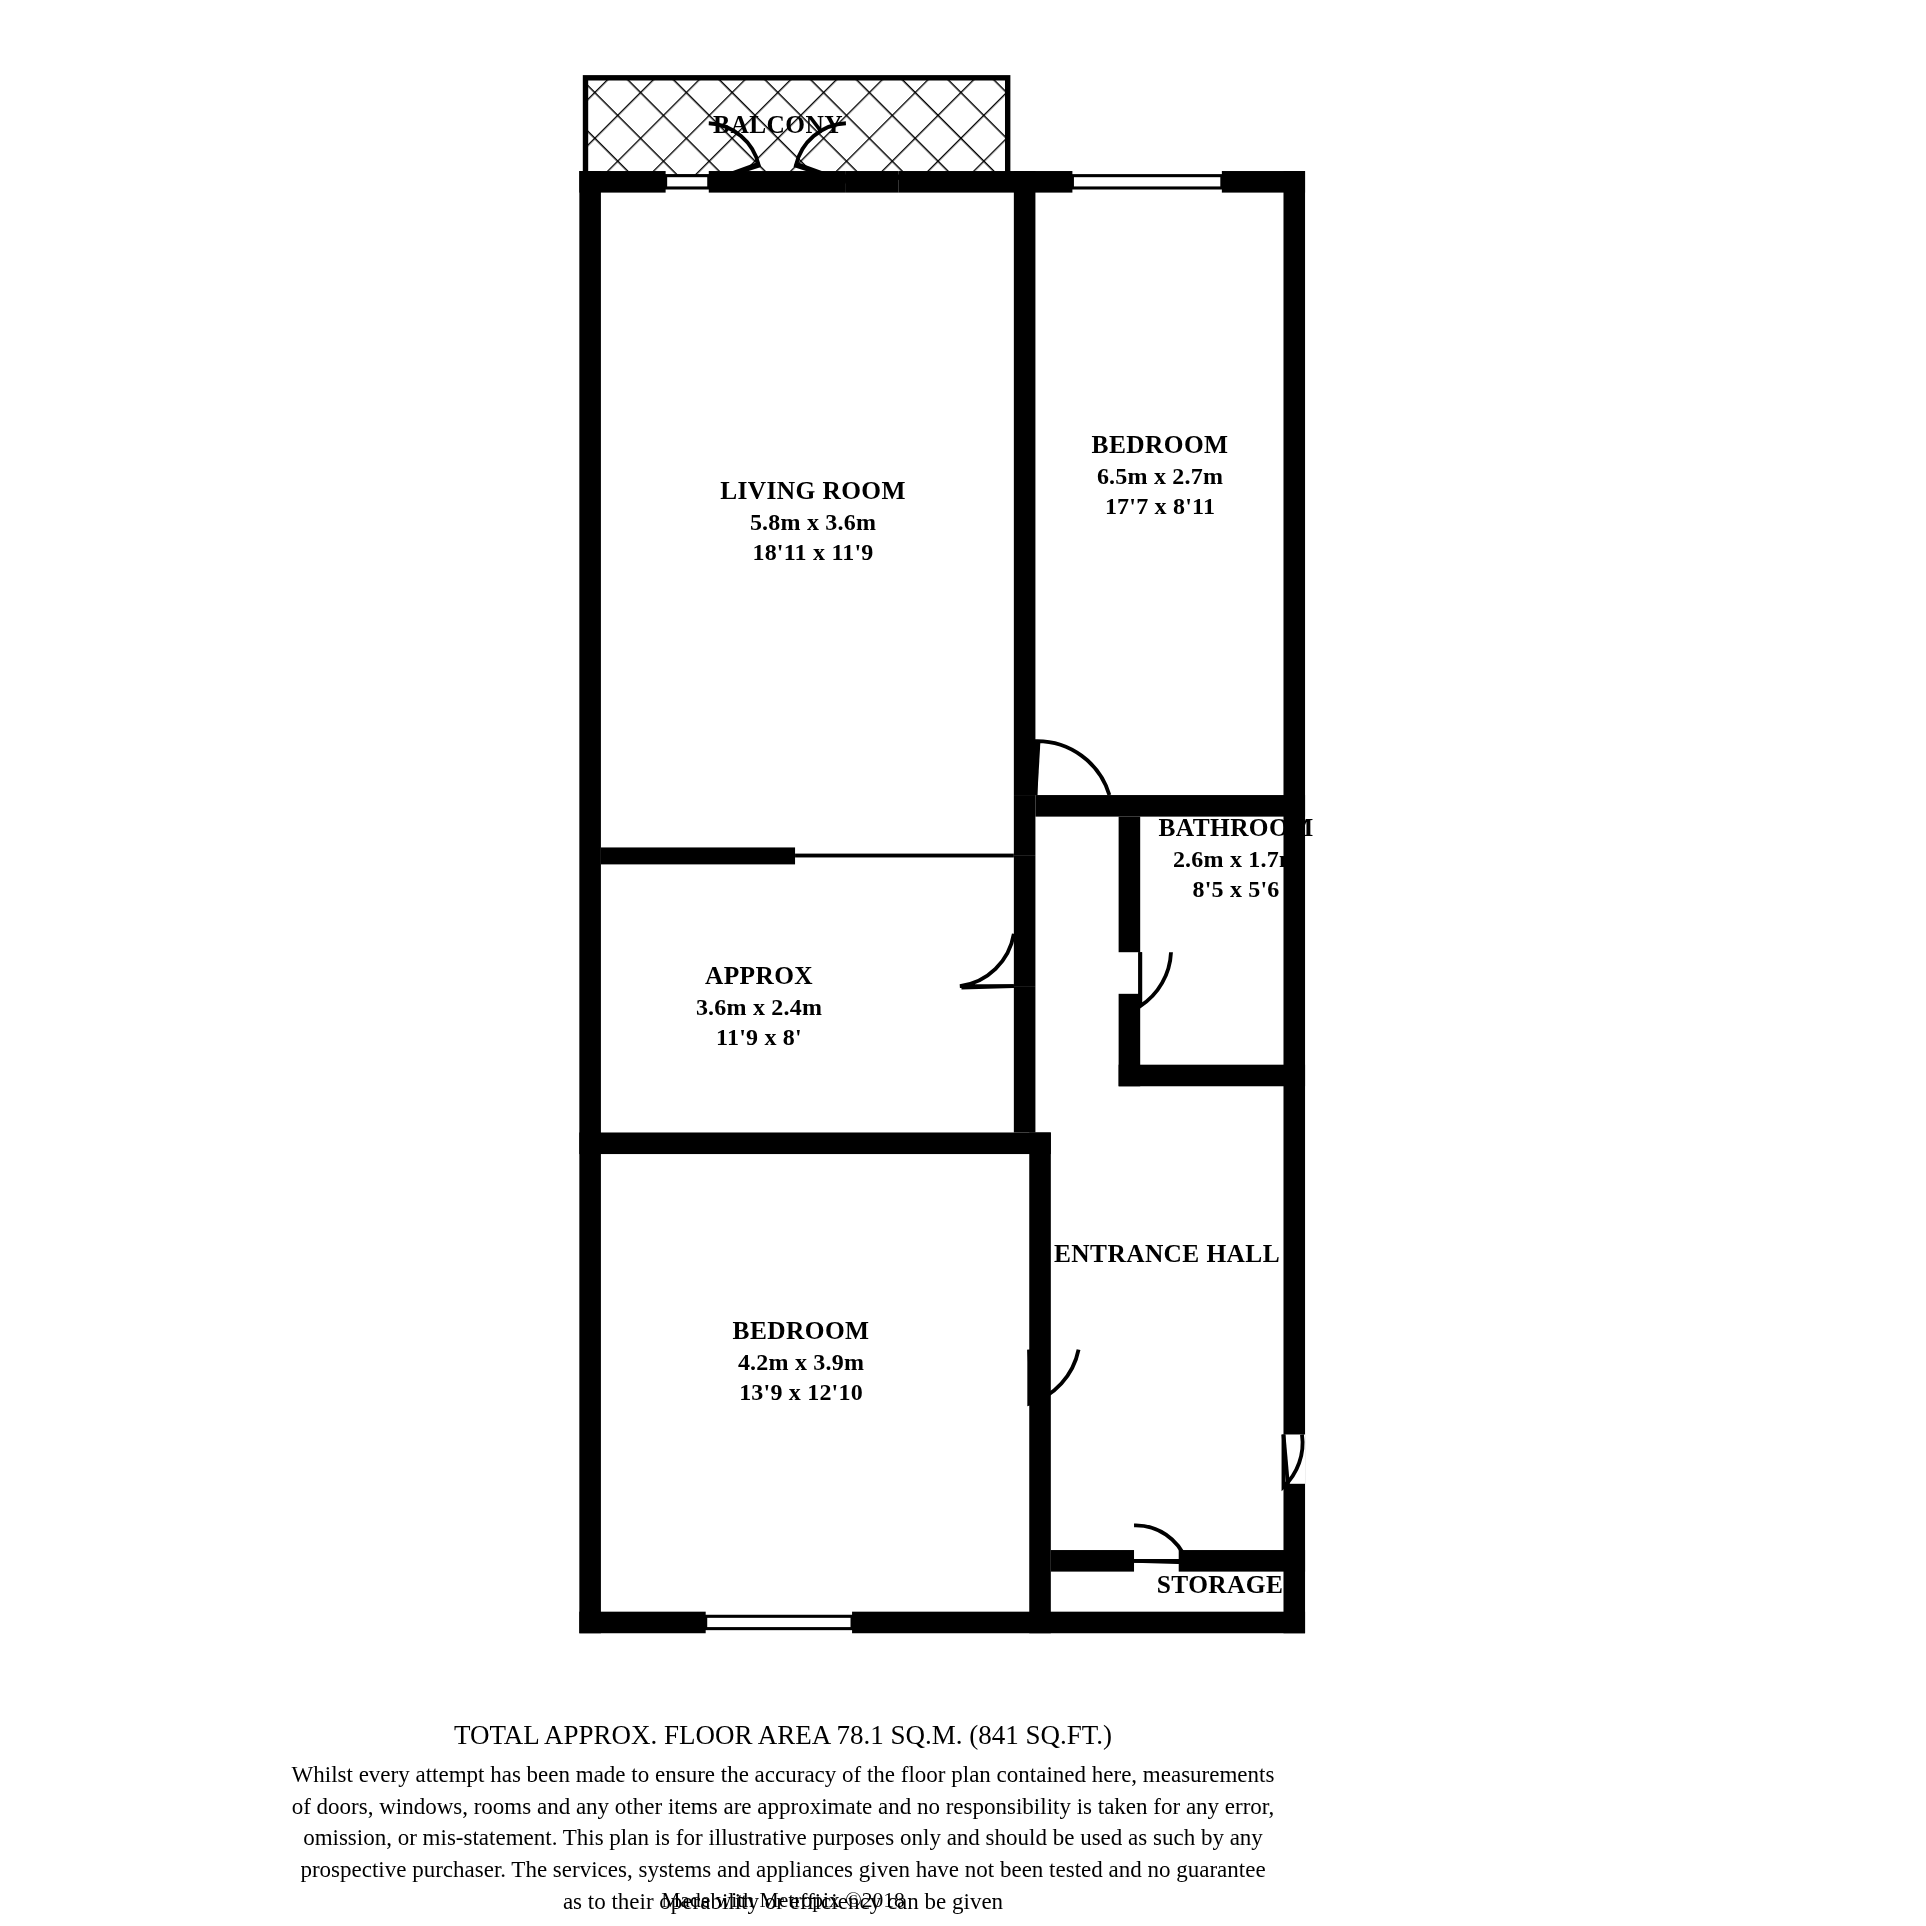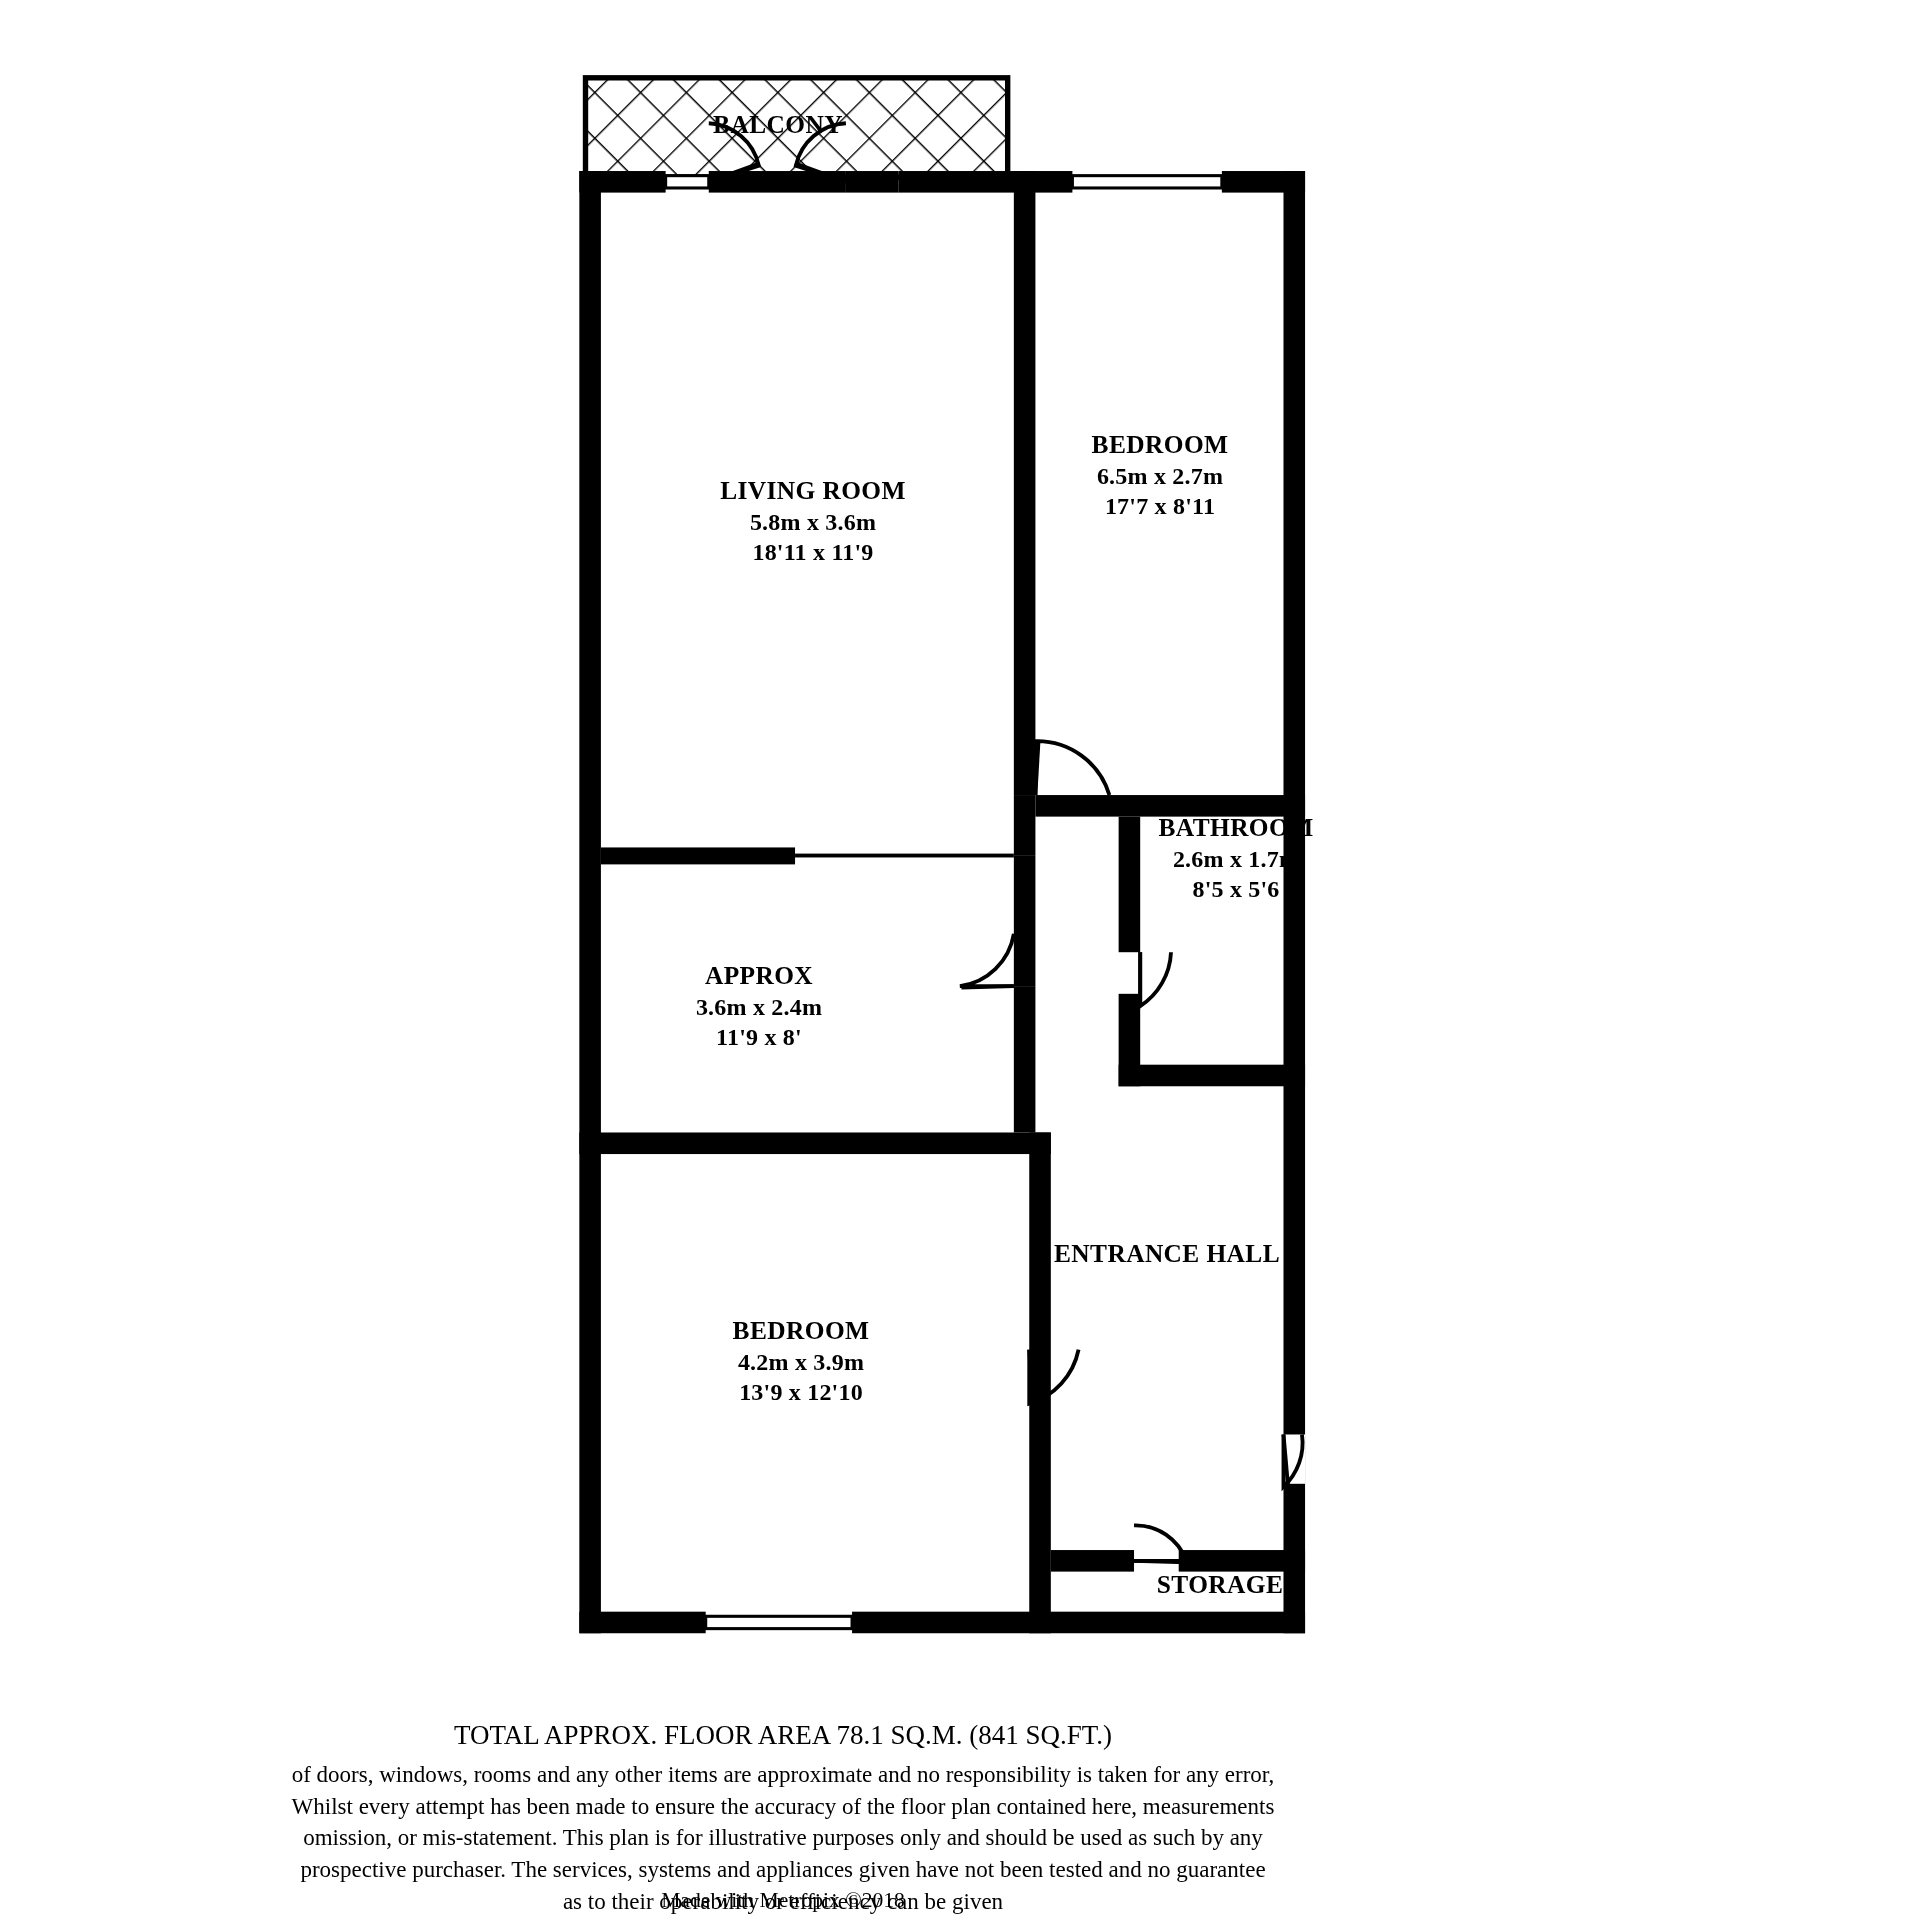--- a/index.html
+++ b/index.html
@@ -194,21 +194,21 @@
   <div class="dim">13'9 x 12'10</div>
 </div>
 
 <div class="lbl" style="left:1179px; top:1568px; transform:translateX(-50%);margin-left:41px;">
   <div class="name">STORAGE</div>
 </div>
 
 <div class="footer footer-area">TOTAL APPROX. FLOOR AREA 78.1 SQ.M. (841 SQ.FT.)</div>
 
 <div class="footer footer-disclaimer">
+  <div>Whilst every attempt has been made to ensure the accuracy of the floor plan contained here, measurements</div>
   <div>of doors, windows, rooms and any other items are approximate and no responsibility is taken for any error,</div>
-  <div>Whilst every attempt has been made to ensure the accuracy of the floor plan contained here, measurements</div>
   <div>omission, or mis-statement. This plan is for illustrative purposes only and should be used as such by any</div>
   <div>prospective purchaser. The services, systems and appliances given have not been tested and no guarantee</div>
   <div>as to their operability or efficiency can be given</div>
 </div>
 
 <div class="footer footer-made">Made with Metropix ©2018</div>
 
 
 </body></html>

